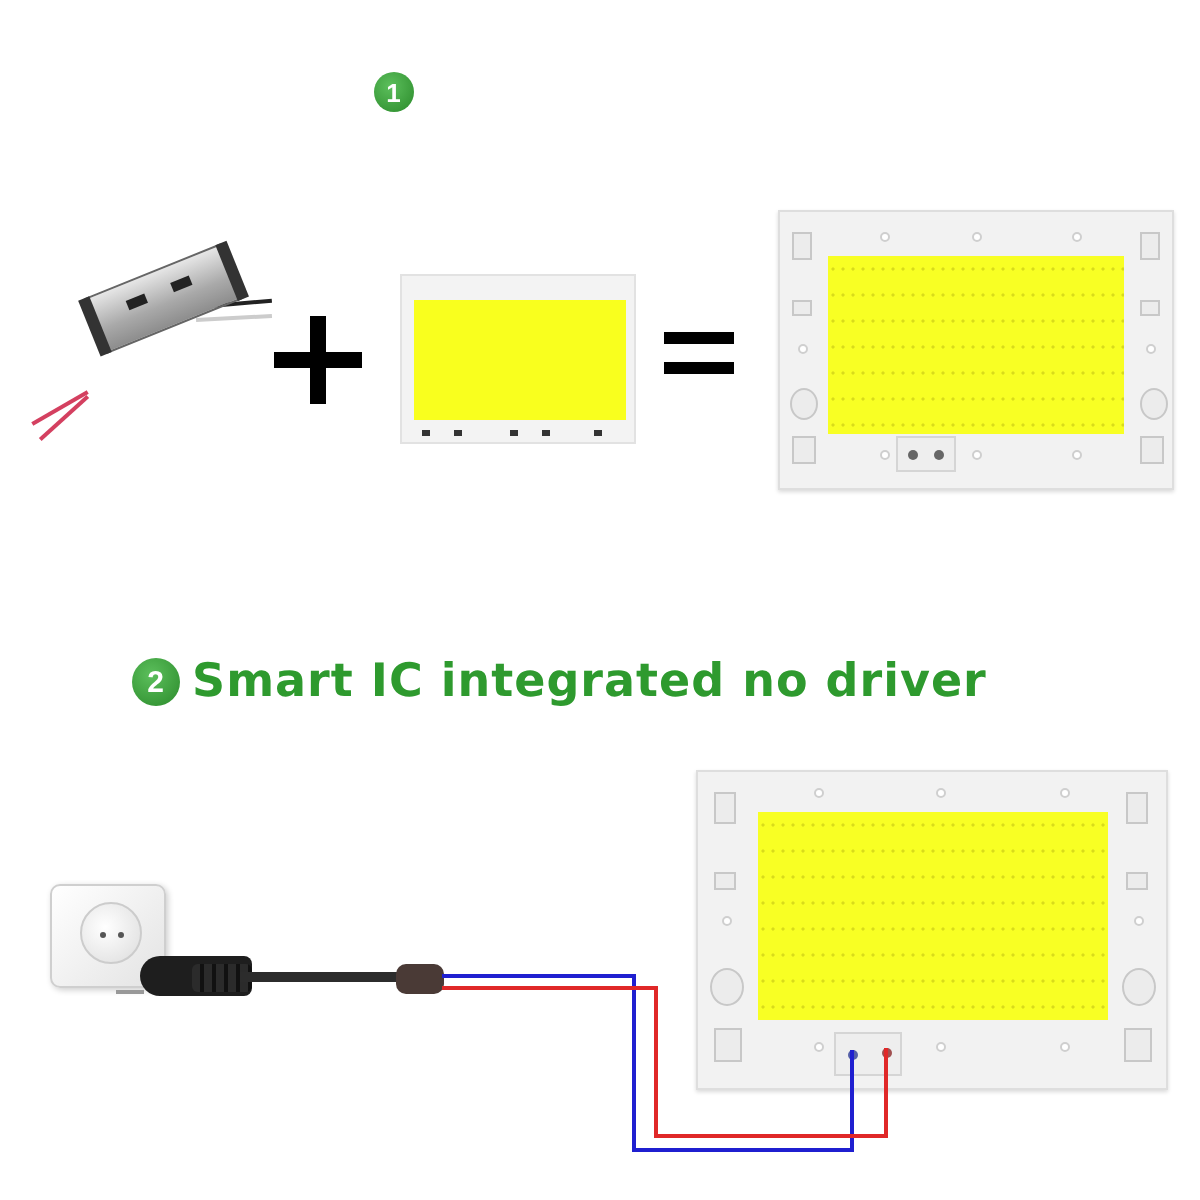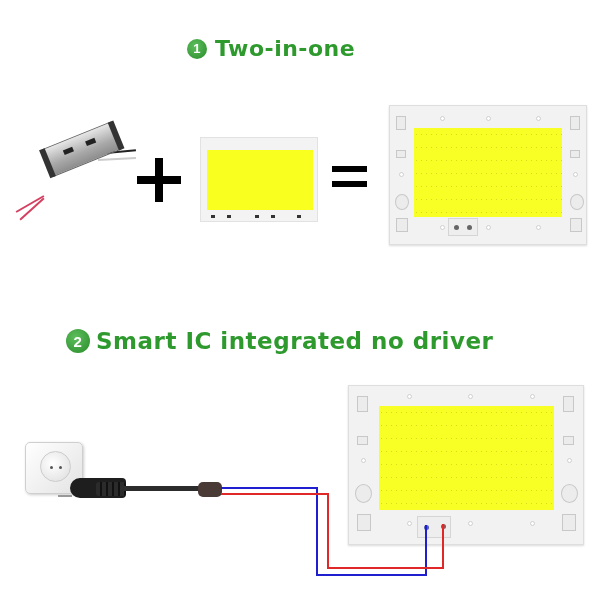--- a/index.html
+++ b/index.html
@@ -44,21 +44,20 @@
   .cable { position: absolute; left: 120px; top: 486px; width: 80px; height: 5px; background: #2c2c2c; }
   .conn { position: absolute; left: 198px; top: 482px; width: 24px; height: 15px; background: #4a3a36; border-radius: 5px; }
   .prong { position: absolute; height: 2px; width: 14px; background: #999; }
   .line { position: absolute; }
 </style>
 </head>
 <body>
 
 <div class="heading h1">
   <span class="num-badge">1</span>
-  <span>Two-in-one</span>
 </div>
 
 <div>
   <div class="wire" style="left:98px;top:151px;width:38px;background:#222;transform:rotate(-5deg);"></div>
   <div class="wire" style="left:98px;top:158px;width:38px;background:#ccc;transform:rotate(-3deg);"></div>
   <div class="driver">
     <div class="driver-cap" style="left:-2px;"></div>
     <div class="driver-cap" style="right:-2px;"></div>
     <div class="lbl" style="left:20px;"></div>
     <div class="lbl" style="left:44px;"></div>

